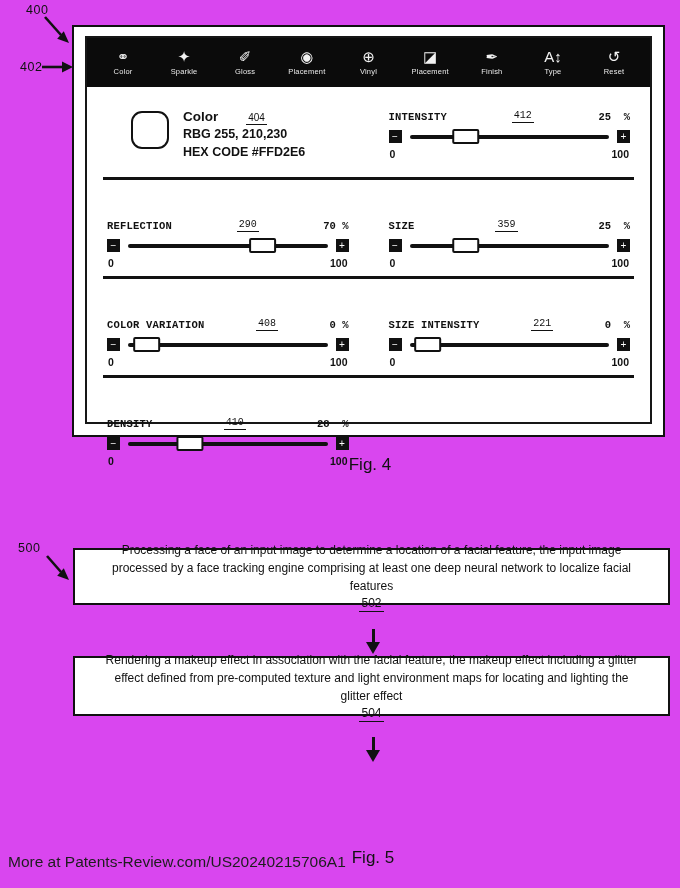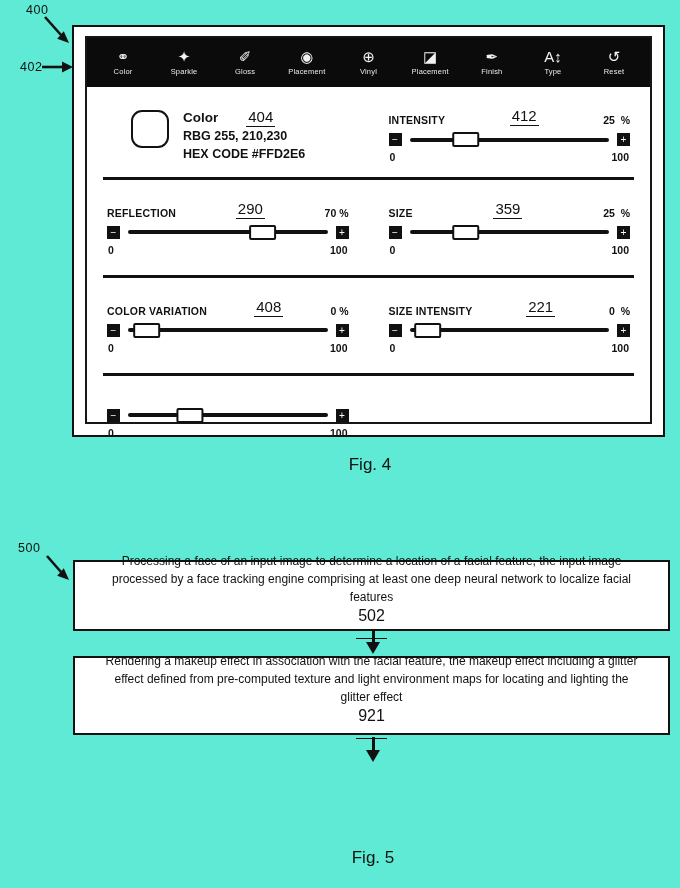--- a/index.html
+++ b/index.html
@@ -1,67 +1,67 @@
 <!DOCTYPE html>
 <html><head>
 <meta charset="utf-8">
 <style>
   * { margin:0; padding:0; box-sizing:border-box; }
   html,body { background:#fff; }
   body { font-family:"Liberation Sans", sans-serif; color:#111; }
-  .page { position:relative; width:680px; height:888px; background:#5eead4; overflow:hidden; }
+  .page { position:relative; width:680px; height:888px; background:#d946ef; overflow:hidden; }
 
   
   .callout { position:absolute; font-size:12.5px; color:#111; letter-spacing:0.5px; }
   .callout-svg { position:absolute; }
 
   
   .fig4-frame { position:absolute; left:72px; top:25px; width:593px; height:412px; border:2px solid #111; background:#fff; }
   .fig4-panel { position:absolute; left:11px; right:11px; top:9px; bottom:11px; border:2px solid #161616; display:flex; flex-direction:column; }
   .toolbar { height:49px; background:#0b0b0b; display:flex; align-items:center; justify-content:space-between; padding:0 18px; flex:0 0 auto; }
   .tb-item { display:flex; flex-direction:column; align-items:center; gap:2px; color:#f2f2f2; cursor:pointer; min-width:36px; }
   .tb-glyph { font-size:15px; line-height:16px; }
   .tb-label { font-size:7.5px; letter-spacing:0.2px; color:#e8e8e8; }
 
   .content { flex:1; display:flex; flex-direction:column; padding-top:6px; }
   .row { display:flex; }
   .row-1 { height:84px; align-items:center; }
-  .row-s { height:95px; align-items:center; }
+  .row-s { height:64px; align-items:center;margin-top:32px; }
   .cell { flex:1; padding:0 20px; }
   .divider { height:3px; background:#111; margin:0 16px; flex:0 0 auto; }
 
   
   .color-block { display:flex; align-items:flex-start; gap:14px; padding-left:24px; }
   .swatch { width:38px; height:38px; border:2.5px solid #111; border-radius:11px; background:#fff; margin-top:2px; flex:0 0 auto; }
   .color-lines { display:flex; flex-direction:column; gap:1px; }
   .color-title-row { display:flex; align-items:baseline; gap:28px; }
   .color-title { font-size:13.5px; font-weight:bold; }
-  .ref { font-size:15px; border-bottom:1.5px solid #111; padding:0 2px 1px; }
+  .ref { font-size:10px; border-bottom:1.5px solid #111; padding:0 2px 1px; }
   .color-line { font-size:12.5px; font-weight:bold; line-height:17px; }
 
   
   .slider { width:100%; }
-  .s-head { display:flex; align-items:flex-end; justify-content:space-between; margin-bottom:7px; }
+  .s-head { display:flex; align-items:center; justify-content:space-between; margin-bottom:7px;font-family:Liberation Mono, monospace; }
   .s-label { font-size:10.5px; font-weight:bold; letter-spacing:0.2px; }
   .s-pct { font-size:10.5px; font-weight:bold; white-space:pre; }
   .s-row { display:flex; align-items:center; gap:8px; }
   .s-btn { width:13px; height:13px; background:#111; color:#fff; border:none; font-size:10px; line-height:11px; text-align:center; padding:0; font-family:"Liberation Sans",sans-serif; cursor:pointer; flex:0 0 auto; }
   .s-track { position:relative; flex:1; height:4px; background:#111; border-radius:2px; cursor:pointer; }
   .s-thumb { position:absolute; top:50%; width:27px; height:15px; background:#fff; border:2px solid #111; border-radius:2px; margin-top:-7.5px; cursor:grab; }
   .s-scale { display:flex; justify-content:space-between; font-size:10.5px; font-weight:bold; margin-top:5px; padding:0 1px; }
 
   .fig-caption { position:absolute; font-size:17px; color:#111; }
   .fig4-caption { top:455px; left:0; width:740px; text-align:center; }
 
   
   .flow-box { position:absolute; left:73px; width:597px; border:2px solid #111; background:#fff; display:flex; flex-direction:column; align-items:center; justify-content:center; padding:4px 26px; }
   .flow-text { font-size:12px; line-height:18px; text-align:center; color:#111; }
-  .flow-ref { font-size:16px; margin-top:1px; border-bottom:1.5px solid #111; padding:0 2px 13px; }
-  .box-502 { top:560px; height:71px; }
-  .box-504 { top:656px; height:79px; }
+  .flow-ref { font-size:12px; margin-top:1px; border-bottom:1.5px solid #111; padding:0 2px 1px; }
+  .box-502 { top:548px; height:57px; }
+  .box-504 { top:656px; height:60px; }
   .box-506 { top:764px; height:77px; }
   .varrow { position:absolute; left:372px; width:2.5px; background:#111; }
   .varrow-head { position:absolute; left:366px; width:0; height:0; border-left:7px solid transparent; border-right:7px solid transparent; border-top:12px solid #111; }
   .va1 { top:629px; height:14px; } .vh1 { top:642px; }
   .va2 { top:737px; height:14px; } .vh2 { top:750px; }
 
   .fig5-caption { top:848px; left:0; width:746px; text-align:center; }
   .watermark { position:absolute; left:8px; top:853px; font-size:15.5px; color:#1d1d1d; }
 </style>
 </head>
@@ -249,20 +249,25 @@
               </div>
             </div>
           </div>
         </div>
 
         <div class="divider"></div>
 
         <div class="row row-s">
           <div class="cell">
             <div class="slider">
+              <div class="s-head">
+                <span class="s-label">DENSITY</span>
+                <span class="ref">410</span>
+                <span class="s-pct">28  %</span>
+              </div>
               <div class="s-row">
                 <button class="s-btn">−</button>
                 <div class="s-track">
                   <div class="s-thumb" style="left: 28%; transform: translateX(-28%);"></div>
                 </div>
                 <button class="s-btn">+</button>
               </div>
               <div class="s-scale">
                 <span>0</span>
                 <span>100</span>
@@ -287,22 +292,23 @@
   <div class="flow-box box-502">
     <div class="flow-text">Processing a face of an input image to determine a location of a facial feature, the input image processed by a face tracking engine comprising at least one deep neural network to localize facial features</div>
     <div class="flow-ref">502</div>
   </div>
 
   <div class="varrow va1"></div>
   <div class="varrow-head vh1"></div>
 
   <div class="flow-box box-504">
     <div class="flow-text">Rendering a makeup effect in association with the facial feature, the makeup effect including a glitter effect defined from pre-computed texture and light environment maps for locating and lighting the glitter effect</div>
-    <div class="flow-ref">921</div>
+    <div class="flow-ref">504</div>
   </div>
 
   <div class="varrow va2"></div>
   <div class="varrow-head vh2"></div>
 
 
+  <div class="watermark">More at Patents-Review.com/US20240215706A1</div>
   <div class="fig-caption fig5-caption">Fig. 5</div>
 
 </div>
 
 </body></html>

